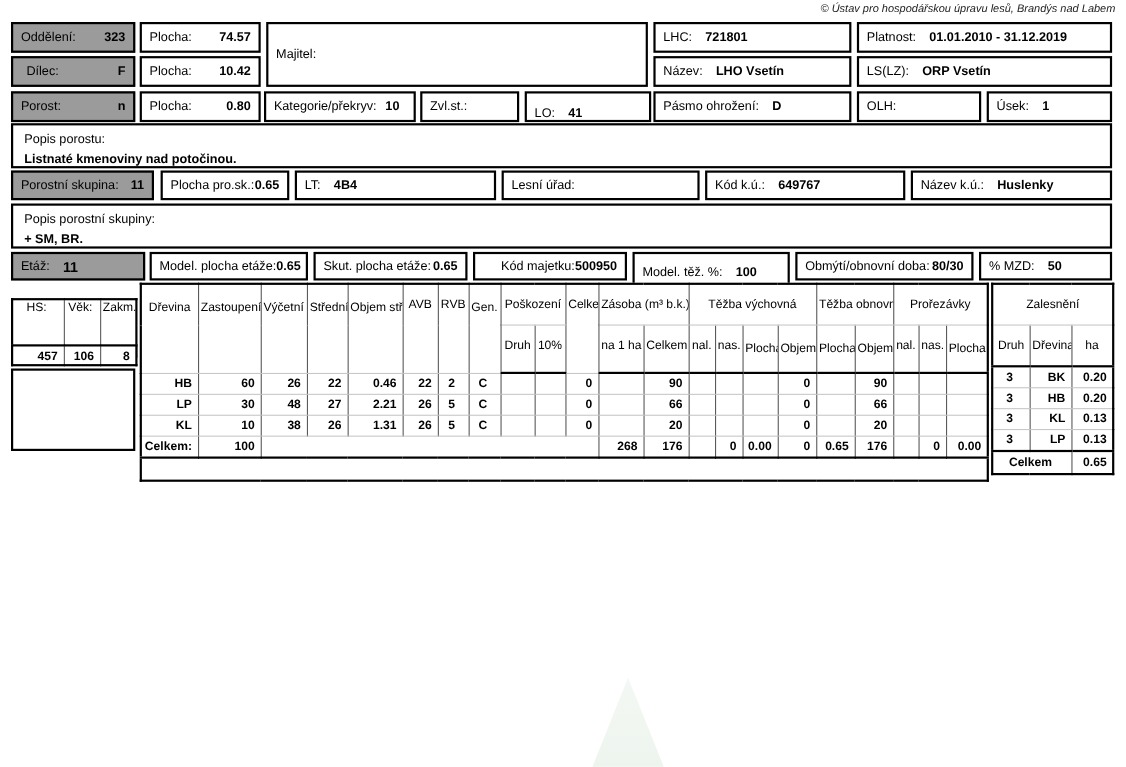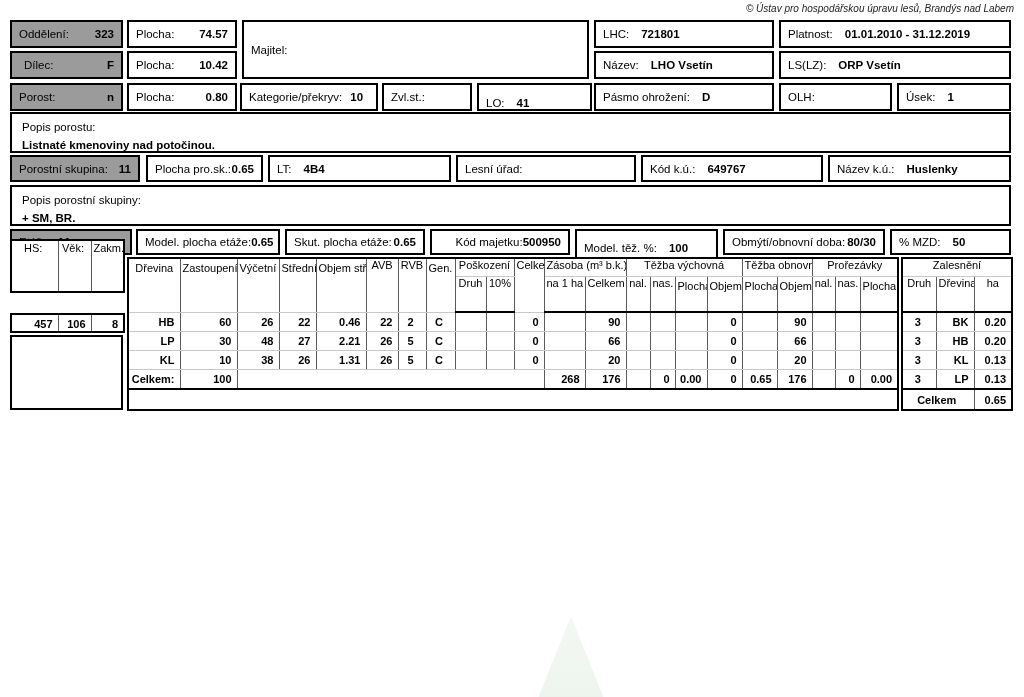--- a/index.html
+++ b/index.html
@@ -43,21 +43,21 @@
   .dtable th, .dtable td {
     border-left: 1px solid #5a5a5a;
     border-right: 1px solid #5a5a5a;
     border-top: 1px solid #c8c8c8;
     border-bottom: 1px solid #c8c8c8;
     padding: 1px 5px 0 2px;
     overflow: hidden; white-space: nowrap;
   }
   .dtable th {
     font-weight: 400; text-align: center; vertical-align: top;
-    padding: 0 2px;
+    padding: 12px 2px;
   }
   .pre { white-space: pre-line; line-height: 18px; }
   .dtable thead tr.sub th { border-bottom: 2px solid #000; }
   .dtable td.num { text-align: right; font-weight: 700; }
   .dtable td.ctr { text-align: center; font-weight: 700; }
   .dtable tr.thick td { border-top: 2px solid #000; }
   .dtable td.noline { border-left: none; border-right: none; }
   
   .miniwrap { position: absolute; }
   .mini { border-collapse: collapse; table-layout: fixed; border: 2px solid #000; background:#fff; font-size: 11px; width: 113px; }
@@ -211,21 +211,21 @@
 </div>
 <div class="box sb" style="left:723px;top:229px;width:162px;height:26px;">
   <span class="lbl">Obmýtí/obnovní doba:</span>
   <span class="val">80/30</span>
 </div>
 <div class="box" style="left:890px;top:229px;width:121px;height:26px;">
   <span class="lbl">% MZD:</span>
   <span class="val">50</span>
 </div>
 
-<div class="miniwrap" style="left:10px;top:239px;">
+<div class="miniwrap" style="left:10px;top:271px;">
   <table class="mini" style="height:54px;">
     <colgroup>
         <col style="width:47px">
         <col style="width:33px">
         <col style="width:33px">
       </colgroup>
     <tbody>
         <tr>
       <th>HS:</th>
       <th>Věk:</th>

